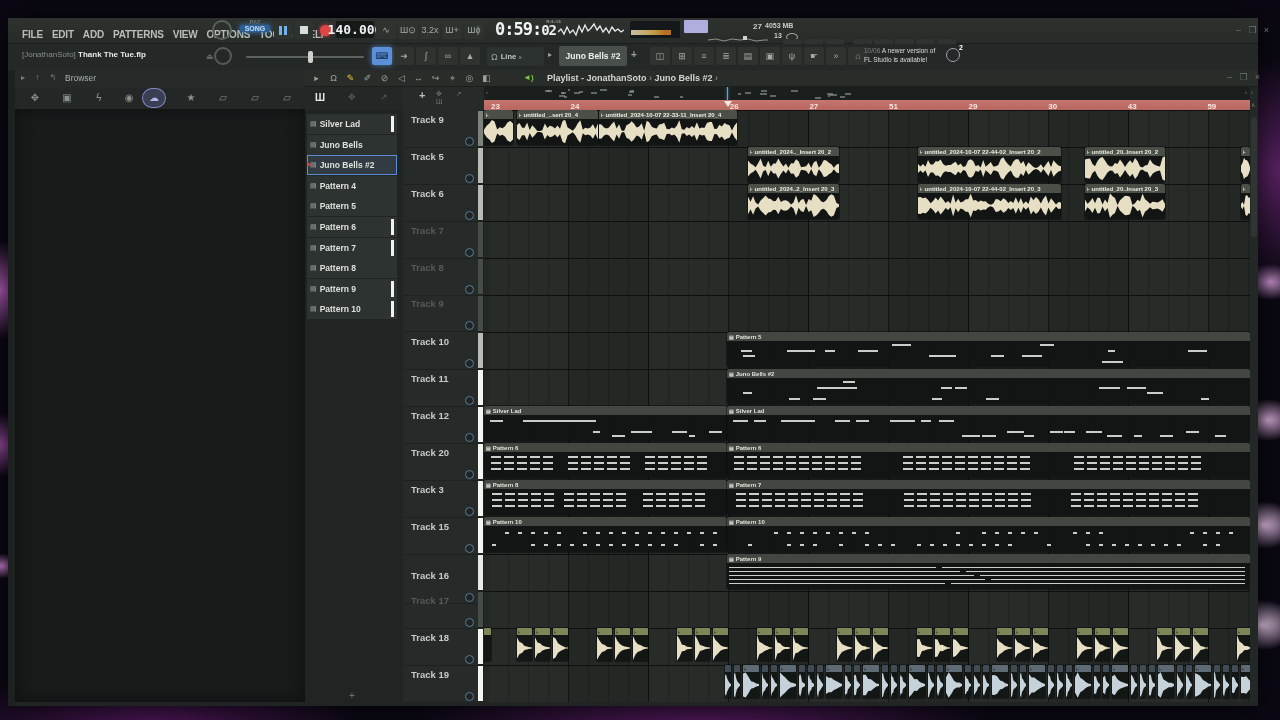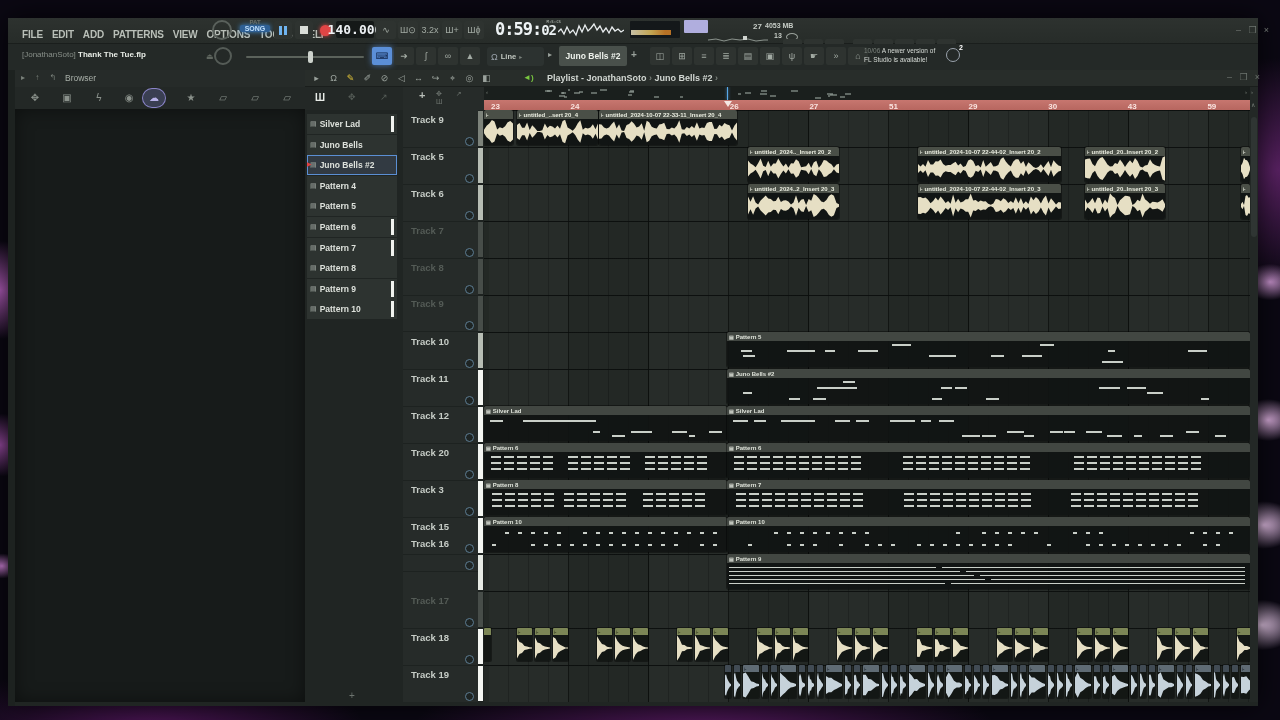--- a/index.html
+++ b/index.html
@@ -448,21 +448,21 @@
         <div class="mdot" style="left: 62px; top: 27px;"></div>
       </div>
       <div style="position: absolute; left: 0px; top: 370px; width: 75px; height: 37px; border-bottom: 1px solid rgb(29, 34, 32);">
         <div class="trkname">Track 3</div>
         <div class="mdot" style="left: 62px; top: 27px;"></div>
       </div>
       <div style="position: absolute; left: 0px; top: 407px; width: 75px; height: 37px; border-bottom: 1px solid rgb(29, 34, 32);">
         <div class="trkname">Track 15</div>
         <div class="mdot" style="left: 62px; top: 27px;"></div>
       </div>
-      <div style="position: absolute; left: 0px; top: 424px; width: 75px; height: 37px; border-bottom: 1px solid rgb(29, 34, 32);">
+      <div style="position: absolute; left: 0px; top: 456px; width: 75px; height: 37px; border-bottom: 1px solid rgb(29, 34, 32);">
         <div class="trkname">Track 16</div>
         <div class="mdot" style="left: 62px; top: 27px;"></div>
       </div>
       <div style="position: absolute; left: 0px; top: 481px; width: 75px; height: 37px; border-bottom: 1px solid rgb(29, 34, 32);">
         <div class="trkname dim">Track 17</div>
         <div class="mdot" style="left: 62px; top: 27px;"></div>
       </div>
       <div style="position: absolute; left: 0px; top: 518px; width: 75px; height: 37px; border-bottom: 1px solid rgb(29, 34, 32);">
         <div class="trkname">Track 18</div>
         <div class="mdot" style="left: 62px; top: 27px;"></div>

